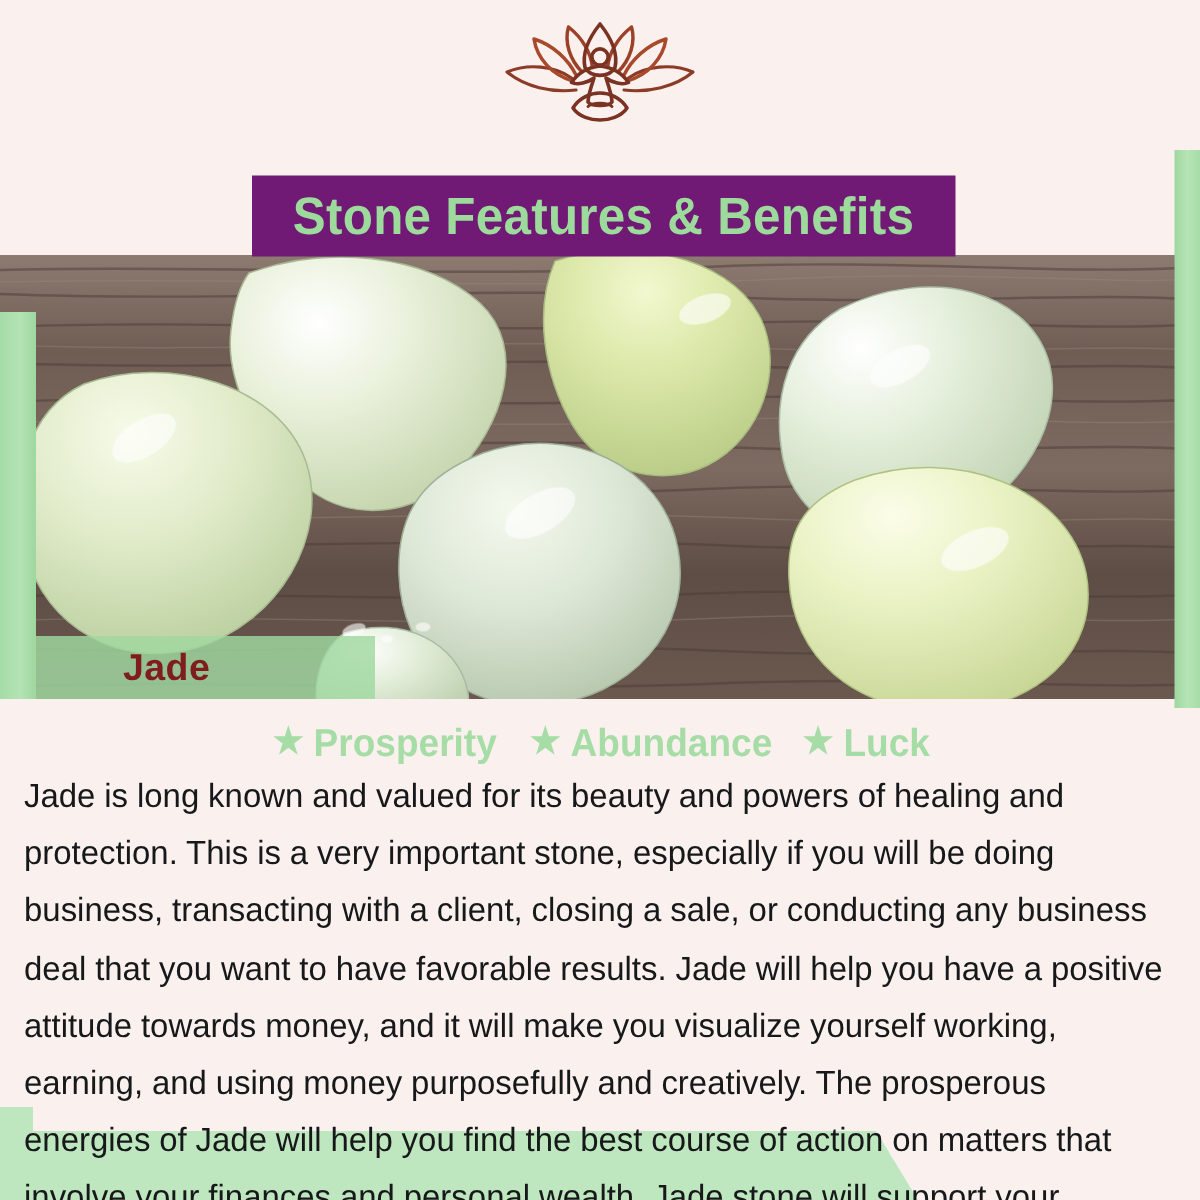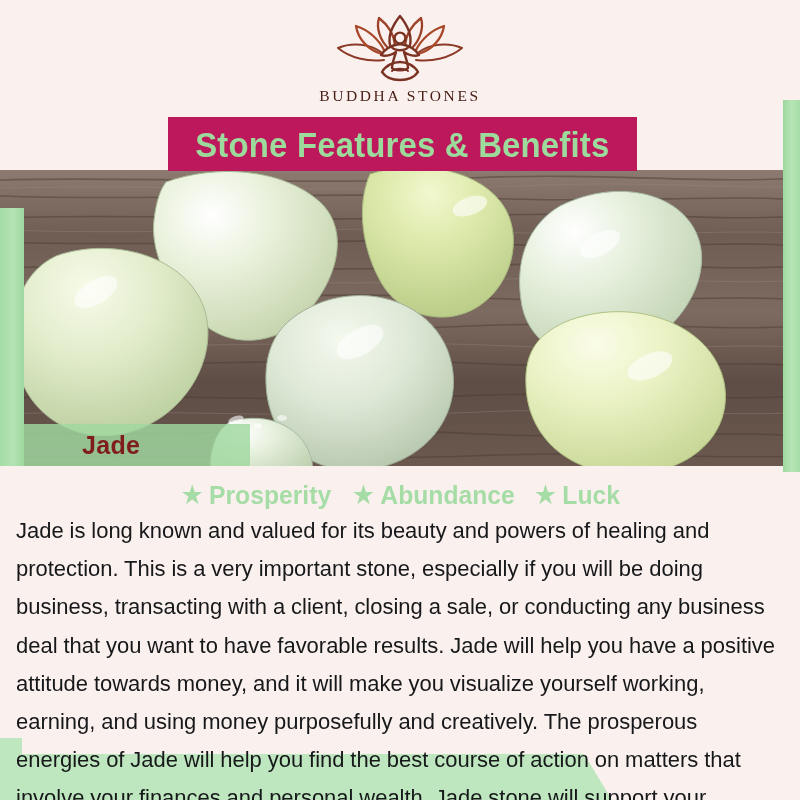--- a/index.html
+++ b/index.html
@@ -61,21 +61,21 @@
     font-size:15.5px;
     letter-spacing:2.6px;
     color:#4a2118;
     font-weight:400;
   }
 
   
   .title-panel {
     position:absolute; left:168px; top:117px;
     width:469px; height:54px;
-    background:#be185d;
+    background:#701a75;
     display:flex; align-items:center; justify-content:center;
     z-index:6;
   }
   .title-text {
     font-family:"Liberation Sans Narrow","Liberation Sans", sans-serif;
     font-weight:700;
     font-size:35px;
     line-height:1;
     color:#9cdb9c;
     letter-spacing:0.2px;
@@ -181,21 +181,20 @@
                    C84 50 82 44 80 38 C84 41 91 43 95 41
                    C91 35 84 31 76 30 Z" stroke="#7a3323" stroke-width="2.4"></path>
 
           <path d="M58 58 C62 51 70 48 76 48 C82 48 90 51 94 58
                    C90 64 82 66 76 66 C70 66 62 64 58 58 Z" stroke="#7a3323" stroke-width="2.4"></path>
 
           <path d="M68 57 C71 54 81 54 84 57" stroke="#7a3323" stroke-width="1.9"></path>
         </g>
       </svg>
     </span>
-    <div class="logo-word">BUDDHA STONES</div>
   </div>
 
   <div class="title-panel">
     <div class="title-text">Stone Features &amp; Benefits</div>
   </div>
 
   <div class="photo">
     <svg viewBox="0 0 800 296" preserveAspectRatio="none" xmlns="http://www.w3.org/2000/svg">
       <defs>
         <linearGradient id="wood" x1="0" y1="0" x2="0" y2="1">

